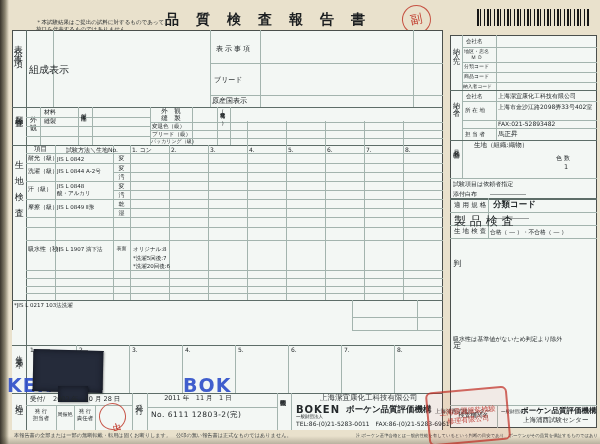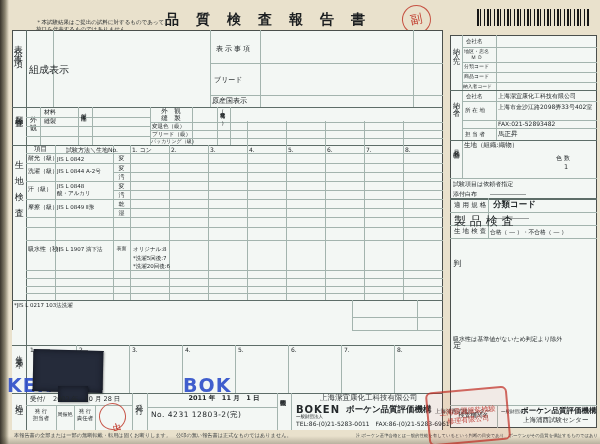--- a/index.html
+++ b/index.html
@@ -210,22 +210,22 @@
     <span><span>発 行</span><br><span>担当者</span></span>
   </div>
   <div class="t c" style="left:56px;top:412px;width:18px;font-size:5px;">周振艳</div>
   <div class="t c" style="left:75px;top:408px;width:20px;font-size:5.5px;white-space:normal;line-height:1.2;">
     <span><span>発 行</span><br><span>責任者</span></span>
   </div>
   <div class="stampC" style="left:99px;top:403px;width:25px;height:25px;font-size:8px;transform:rotate(-14deg);">
     <span class="vt">土山</span>
   </div>
   <div class="t vt" style="left:134px;top:398px;height:30px;font-size:8px;letter-spacing:3px;">発行</div>
-  <div class="t c" style="left:162px;top:395px;width:124px;font-size:6.5px;font-weight:bold;">2011 年　11 月　1 日</div>
-  <div class="t" style="left:151px;top:411px;font-size:7.5px;letter-spacing:.5px;">No. 4231 12803-2(完)</div>
+  <div class="t c" style="left:136px;top:395px;width:124px;font-size:6.5px;">2011 年　11 月　1 日</div>
+  <div class="t" style="left:151px;top:411px;font-size:7.5px;letter-spacing:.5px;">No. 6111 12803-2(完)</div>
   <div class="t vt" style="left:279px;top:395px;height:33px;font-size:6px;">検査機関</div>
   <div class="t" style="left:320px;top:394px;font-size:7.5px;color:#33383a;">上海潔宜康化工科技有限公司</div>
   <div class="t" style="left:296px;top:404px;font-size:10px;font-weight:bold;letter-spacing:1px;">BOKEN</div>
   <div class="t" style="left:296px;top:414px;font-size:4.5px;">一般財団法人</div>
   <div class="t" style="left:346px;top:405px;font-size:8.5px;font-weight:bold;">ボーケン品質評価機構</div>
   <div class="t" style="left:435px;top:408px;font-size:5.5px;z-index:3;">上海浦西試験センター</div>
   <div class="t" style="left:296px;top:421px;font-size:6px;">TEL:86-(0)21-5283-0011　FAX:86-(0)21-5283-6961</div>
 
   <div class="box hatch" style="left:450px;top:35px;width:147px;height:393px;"></div>
   <div class="a" style="left:451px;top:240px;width:145px;height:164px;background:#f3f7f4;"></div>
@@ -252,21 +252,21 @@
   <div class="t" style="left:466px;top:93px;font-size:5.5px;">会社名</div>
   <div class="t" style="left:498px;top:93px;font-size:6px;">上海潔宜康化工科技有限公司</div>
   <div class="t" style="left:465px;top:107px;font-size:5.5px;">所 在 地</div>
   <div class="t" style="left:498px;top:103px;font-size:6px;white-space:normal;width:97px;line-height:1.25;">上海市金沙江路2098弄33号402室</div>
   <div class="t" style="left:498px;top:121px;font-size:6px;">FAX:021-52893482</div>
   <div class="t" style="left:465px;top:131px;font-size:5.5px;">担 当 者</div>
   <div class="t" style="left:498px;top:131px;font-size:6.5px;">馬正昇</div>
 
   <div class="hl sg" style="left:450px;top:140px;width:147px;"></div>
   <div class="t vt" style="left:452px;top:144px;height:34px;font-size:6.5px;letter-spacing:1px;">品名品番</div>
-  <div class="t" style="left:464px;top:142px;font-size:6.5px;">生地（組織:織物）</div>
+  <div class="t" style="left:474px;top:142px;font-size:6.5px;">生地（組織:織物）</div>
   <div class="t" style="left:556px;top:155px;font-size:6px;">色 数</div>
   <div class="t" style="left:564px;top:164px;font-size:6.5px;">1</div>
 
   <div class="hl" style="left:450px;top:178px;width:147px;"></div>
   <div class="t" style="left:453px;top:181px;font-size:6px;">試験項目は依頼者指定</div>
   <div class="t" style="left:453px;top:190.5px;font-size:6px;">添付白布</div>
   <div class="t" style="left:490px;top:190.5px;font-size:6px;">――――――</div>
 
   <div class="hl sg" style="left:450px;top:198px;width:147px;height:1.5px;"></div>
   <div class="vlz" style="left:488px;top:198px;height:40px;"></div>

